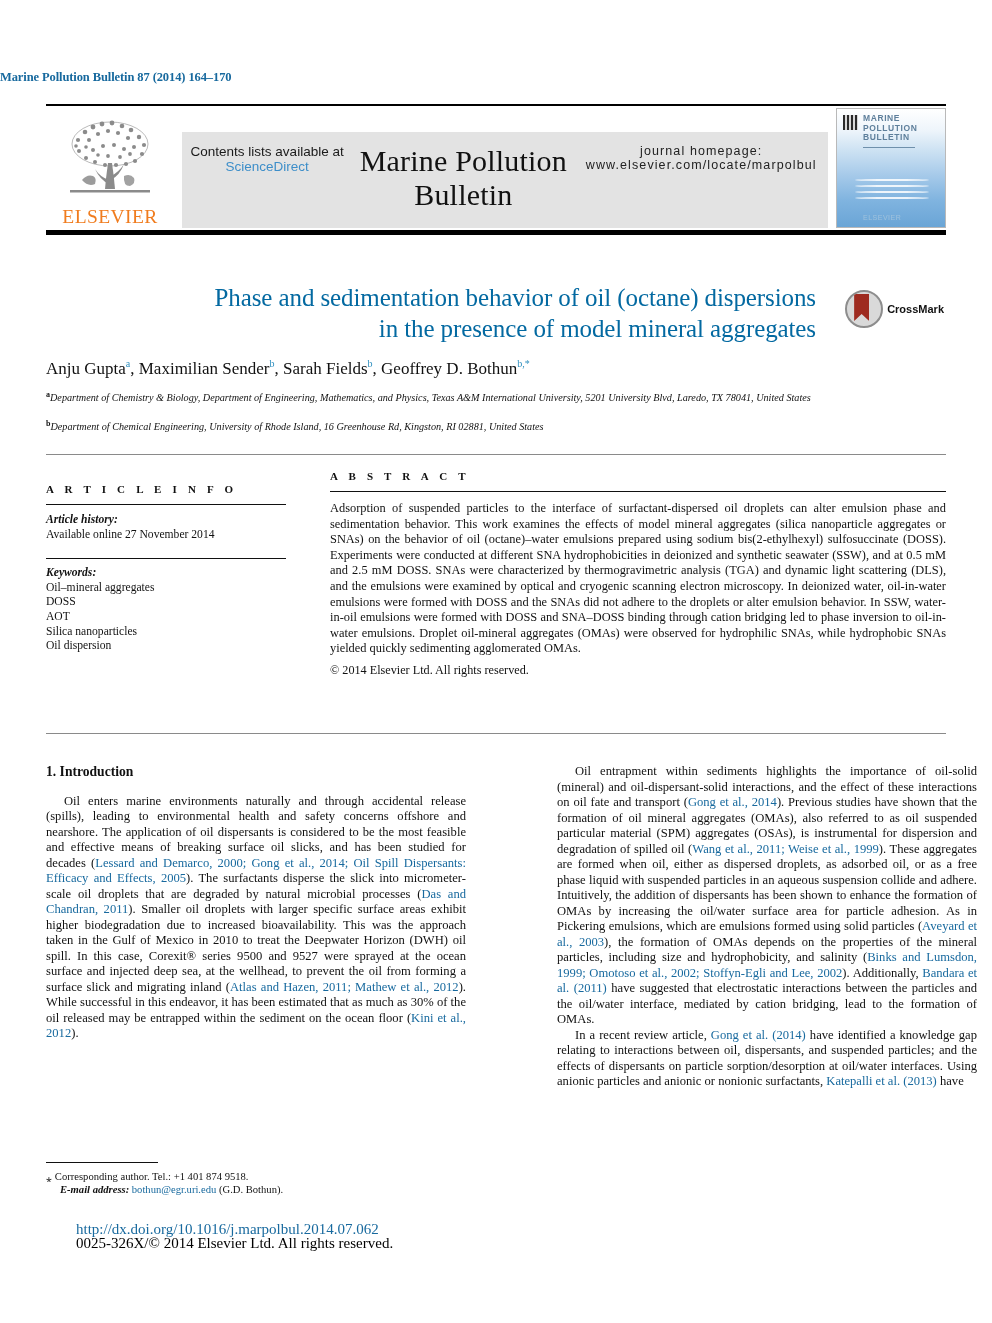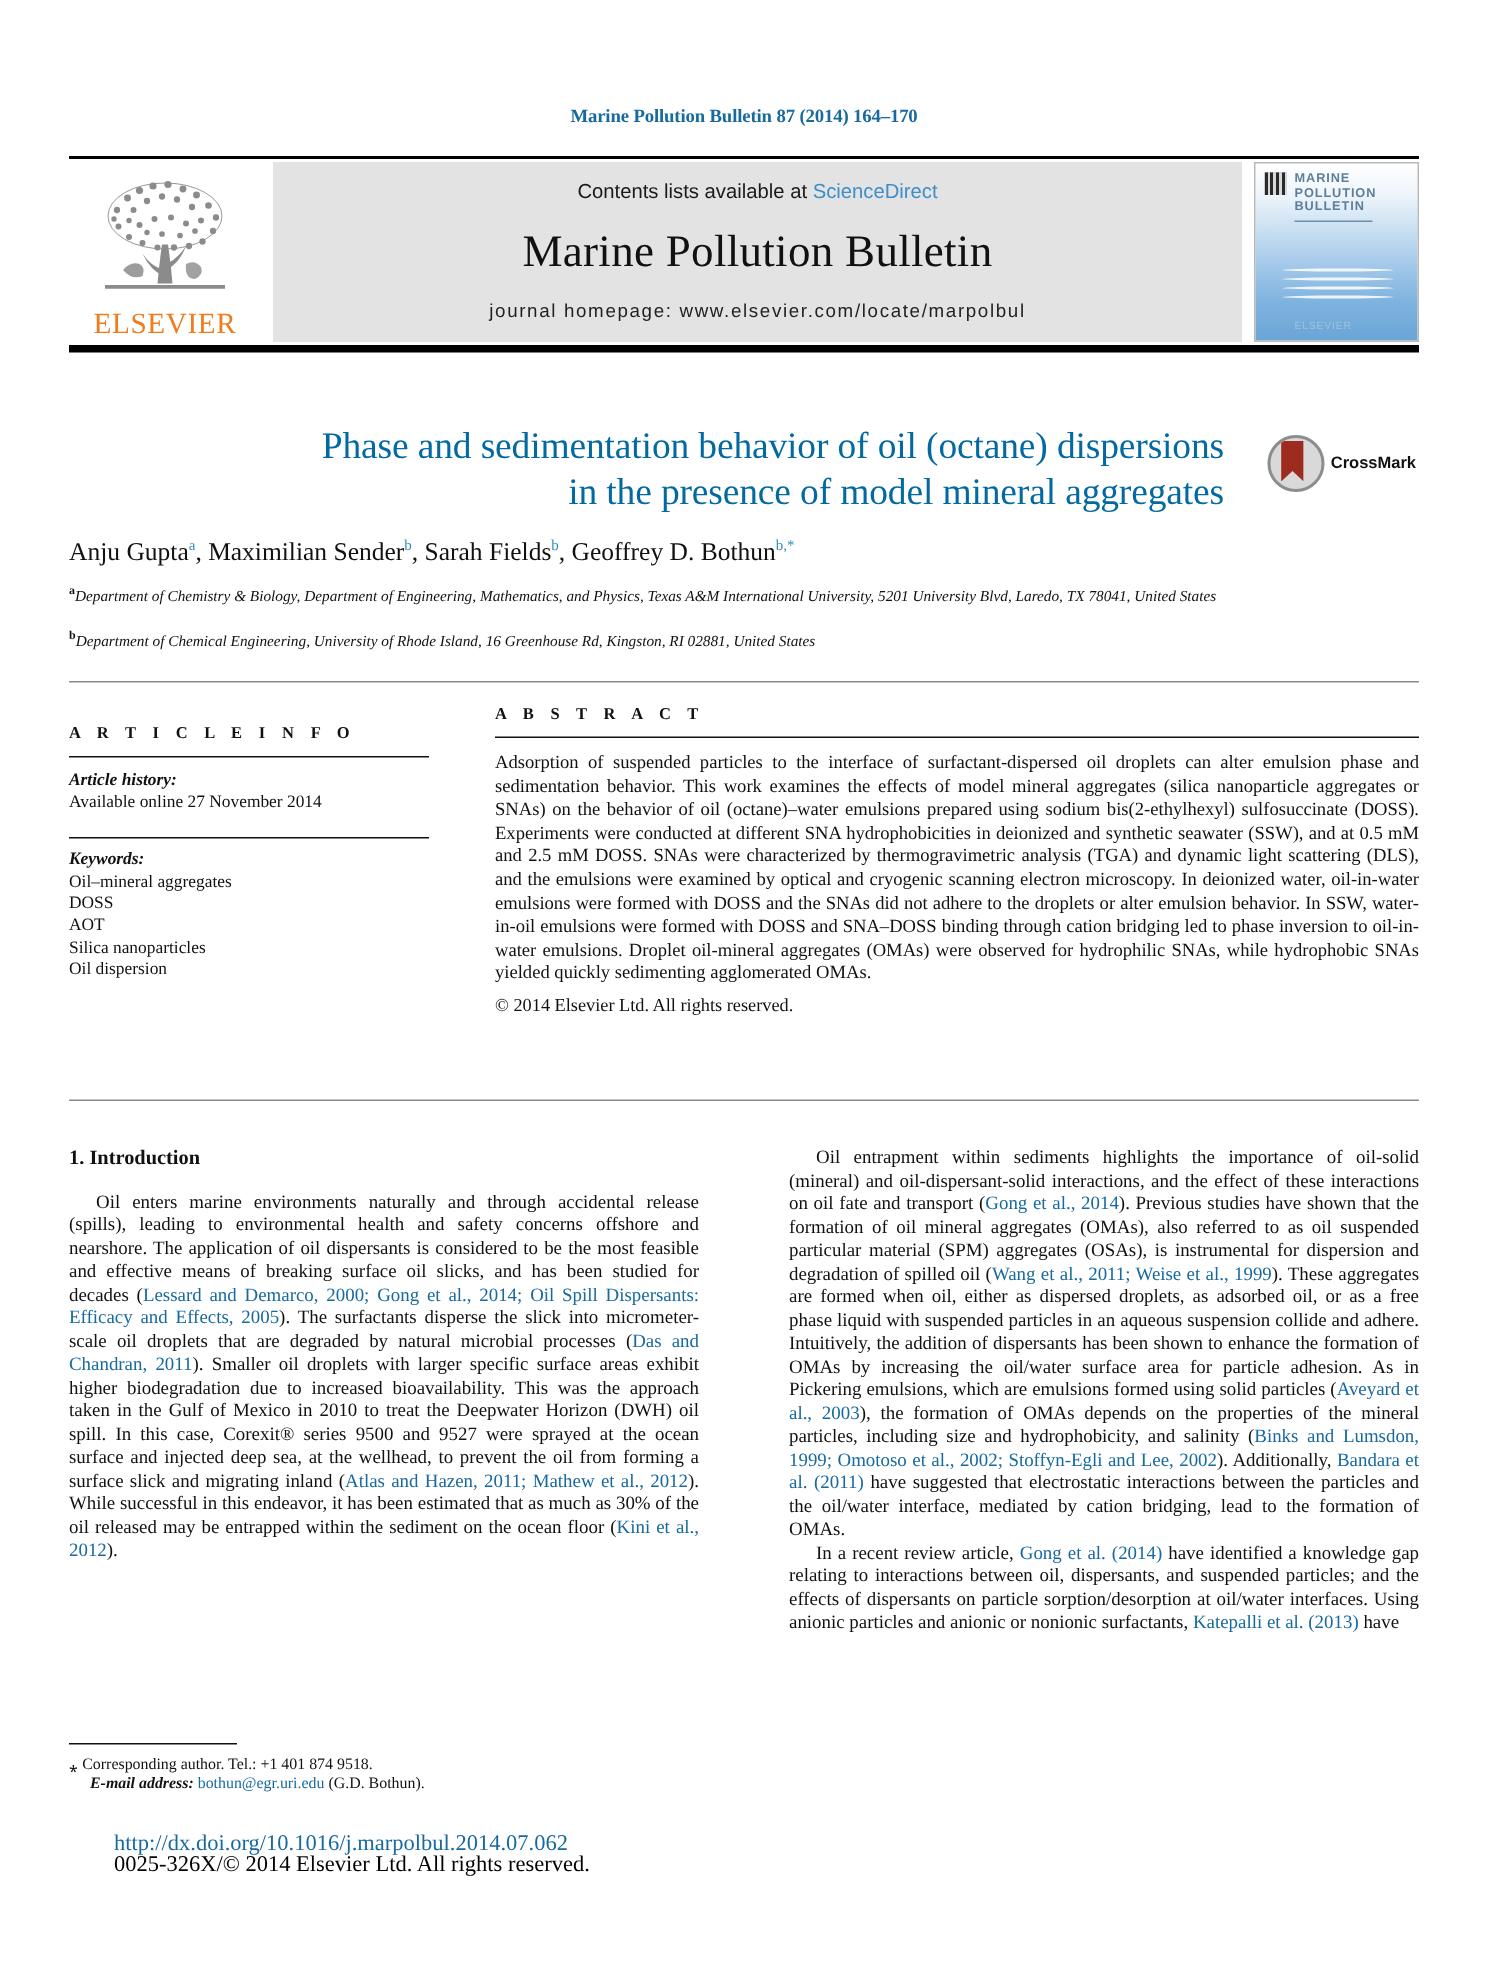--- a/index.html
+++ b/index.html
@@ -20,21 +20,20 @@
     left: 0; top: 0;
     width: 992px;
     height: 1323px;
   }
 
   
   .running-head {
     position: absolute;
     left: 0; top: 70px;
     width: 992px;
-    text-align: center;
     font-size: 12.5px;
     font-weight: bold;
     color: #17699e;
     letter-spacing: -0.1px;
   }
 
   
   .masthead {
     position: absolute;
     left: 46px; top: 104px;
@@ -72,25 +71,26 @@
     letter-spacing: 0.4px;
     line-height: 1;
     margin-top: 1px;
   }
   .masthead-center {
     flex: 1;
     background: #e3e3e3;
     margin-left: 8px;
     margin-right: 8px;
     display: flex;
-    flex-direction: column;
+    flex-direction: row;
     justify-content: space-between;
     padding: 12px 0 14px 0;
     box-sizing: border-box;
     text-align: center;
+    margin-top: 24px;
   }
   .contents-line {
     font-family: "Liberation Sans", sans-serif;
     font-size: 13.5px;
     color: #1a1a1a;
   }
   .contents-line .sd {
     color: #3d8ec9;
   }
   .journal-name {
@@ -309,21 +309,21 @@
     position: absolute;
     top: 764px;
     width: 420px;
     font-family: "Liberation Serif", serif;
     font-size: 12.6px;
     line-height: 15.5px;
     text-align: justify;
     color: #111;
   }
   .body-col.left { left: 46px; }
-  .body-col.right { left: 526px; width: 420px; }
+  .body-col.right { left: 557px; width: 420px; }
   .section-title {
     font-size: 13.6px;
     font-weight: bold;
     margin: 0 0 14px 0;
   }
   .body-col p {
     margin: 0;
     text-indent: 18px;
   }
   .body-col p + p { margin-top: 0; }

